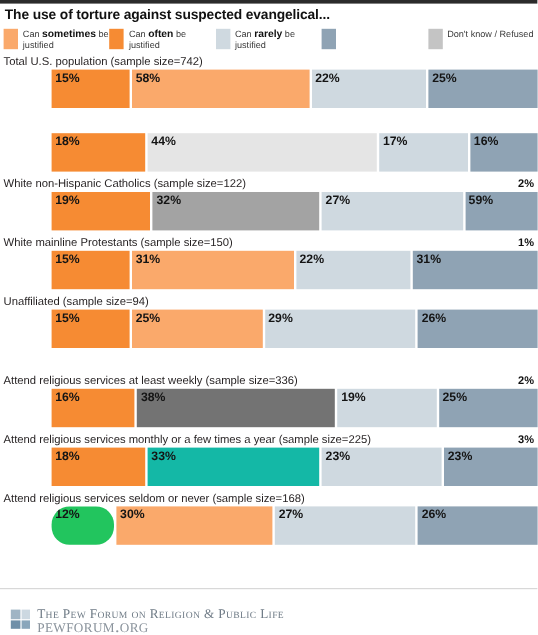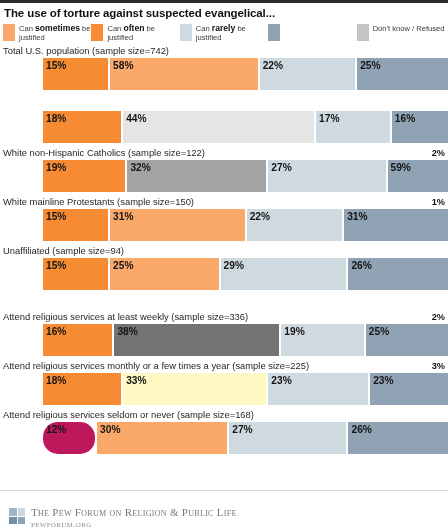--- a/index.html
+++ b/index.html
@@ -145,21 +145,21 @@
   }
   .logo-line1 {
     font-family: "Liberation Serif", serif;
     font-size: 11px;
     font-variant: small-caps;
     color: #6f7b86;
     letter-spacing: 0.3px;
   }
   .logo-line2 {
     font-family: "Liberation Serif", serif;
-    font-size: 10px;
+    font-size: 15px;
     font-variant: small-caps;
     color: #8a939c;
     letter-spacing: 0.3px;
   }
 </style>
 </head>
 <body>
 
 <div class="top-rule"></div>
 
@@ -317,38 +317,38 @@
       </div>
     </div>
     <div class="group">
       <div class="row">
         <div class="row-label">Attend religious services monthly or a few times a year (sample size=225)</div>
         <div class="outside-label">3%</div>
         <div class="bar">
           <div class="seg" style="background: rgb(246, 139, 51); flex: 18 0 0px;">
             <span class="seg-label">18%</span>
           </div>
-          <div class="seg" style="background: #fef9c3; flex: 33 0 0px;">
+          <div class="seg" style="background: #14b8a6; flex: 33 0 0px;">
             <span class="seg-label">33%</span>
           </div>
           <div class="seg" style="background: rgb(207, 217, 224); flex: 23 0 0px;">
             <span class="seg-label">23%</span>
           </div>
           <div class="seg" style="background: rgb(143, 163, 180); flex: 23 0 0px;">
             <span class="seg-label">23%</span>
           </div>
           <div class="seg hide-label" style="background: rgb(196, 196, 196); flex: 3 0 0px;"></div>
         </div>
       </div>
     </div>
     <div class="group">
       <div class="row">
         <div class="row-label">Attend religious services seldom or never (sample size=168)</div>
         <div class="bar">
-          <div class="seg" style="background: #be185d; flex: 12 0 0px; border-radius: 15px;">
+          <div class="seg" style="background: #22c55e; flex: 12 0 0px; border-radius: 15px;">
             <span class="seg-label">12%</span>
           </div>
           <div class="seg" style="background: rgb(250, 169, 107); flex: 30 0 0px;">
             <span class="seg-label">30%</span>
           </div>
           <div class="seg" style="background: rgb(207, 217, 224); flex: 27 0 0px;">
             <span class="seg-label">27%</span>
           </div>
           <div class="seg" style="background: rgb(143, 163, 180); flex: 26 0 0px;">
             <span class="seg-label">26%</span>

